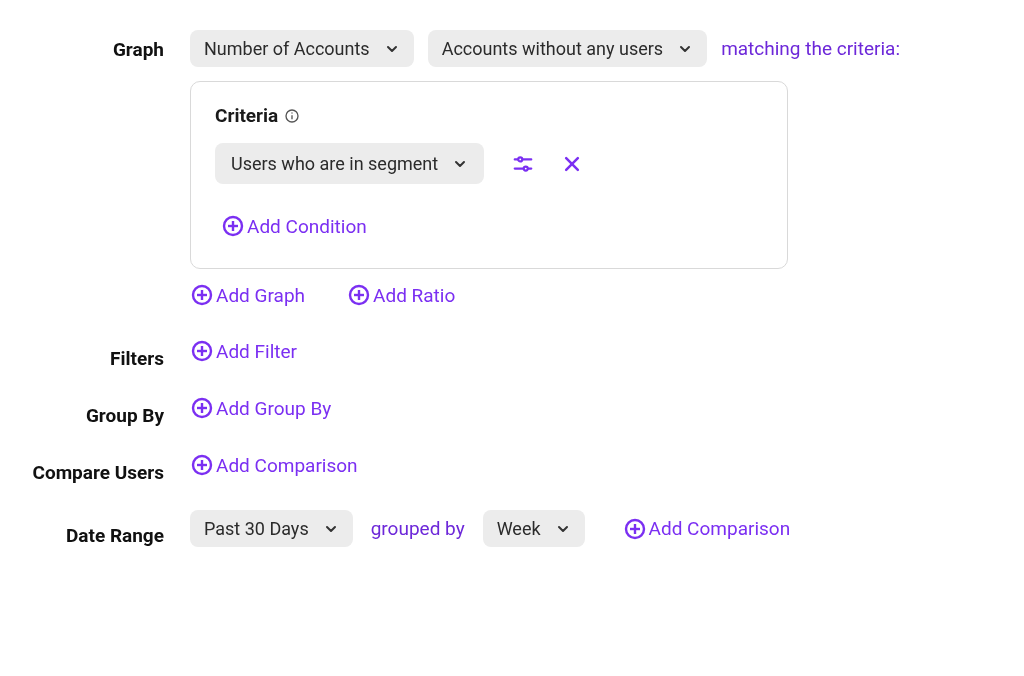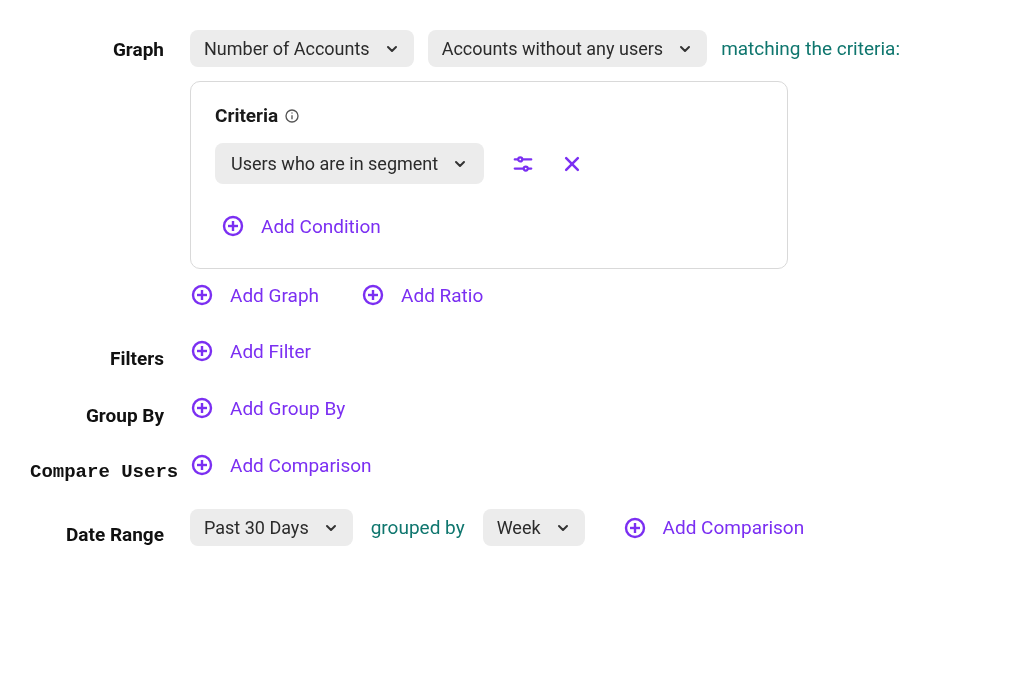--- a/index.html
+++ b/index.html
@@ -47,21 +47,21 @@
     font-size: 18px;
     color: #2b2b2b;
     gap: 14px;
     cursor: pointer;
   }
   .pill .chev {
     display: inline-flex;
   }
   .static-text {
     font-size: 19px;
-    color: #0f766e;
+    color: #6d28d9;
   }
   .criteria-box {
     margin-top: 14px;
     border: 1px solid #d9d9d9;
     border-radius: 10px;
     padding: 22px 24px 26px 24px;
     width: 598px;
   }
   .criteria-header {
     display: flex;
@@ -82,21 +82,21 @@
   .icon-btn {
     display: inline-flex;
     align-items: center;
     justify-content: center;
     cursor: pointer;
   }
   .purple { color: #7b2ff2; }
   .link-row {
     display: inline-flex;
     align-items: center;
-    gap: 16px;
+    gap: 2px;
     color: #7b2ff2;
     font-size: 19px;
     cursor: pointer;
   }
   .link-row + .link-row {
     margin-left: 34px;
   }
   .below-criteria {
     margin-top: 14px;
     display: flex;
@@ -237,21 +237,21 @@
             <line x1="12" y1="7" x2="12" y2="17"></line>
             <line x1="7" y1="12" x2="17" y2="12"></line>
           </svg>
       </span>
       <span>Add Group By</span>
     </div>
   </div>
 </div>
 
 <div class="row" style="margin-top:26px;">
-  <div class="row-label" style="white-space:nowrap;font-family:Liberation Mono, monospace;">Compare Users</div>
+  <div class="row-label" style="white-space:nowrap;">Compare Users</div>
   <div class="row-content">
     <div class="link-row">
       <span>
         <svg width="24" height="24" viewBox="0 0 24 24" fill="none" stroke="#7b2ff2" stroke-width="2.4">
             <circle cx="12" cy="12" r="9"></circle>
             <line x1="12" y1="7" x2="12" y2="17"></line>
             <line x1="7" y1="12" x2="17" y2="12"></line>
           </svg>
       </span>
       <span>Add Comparison</span>

